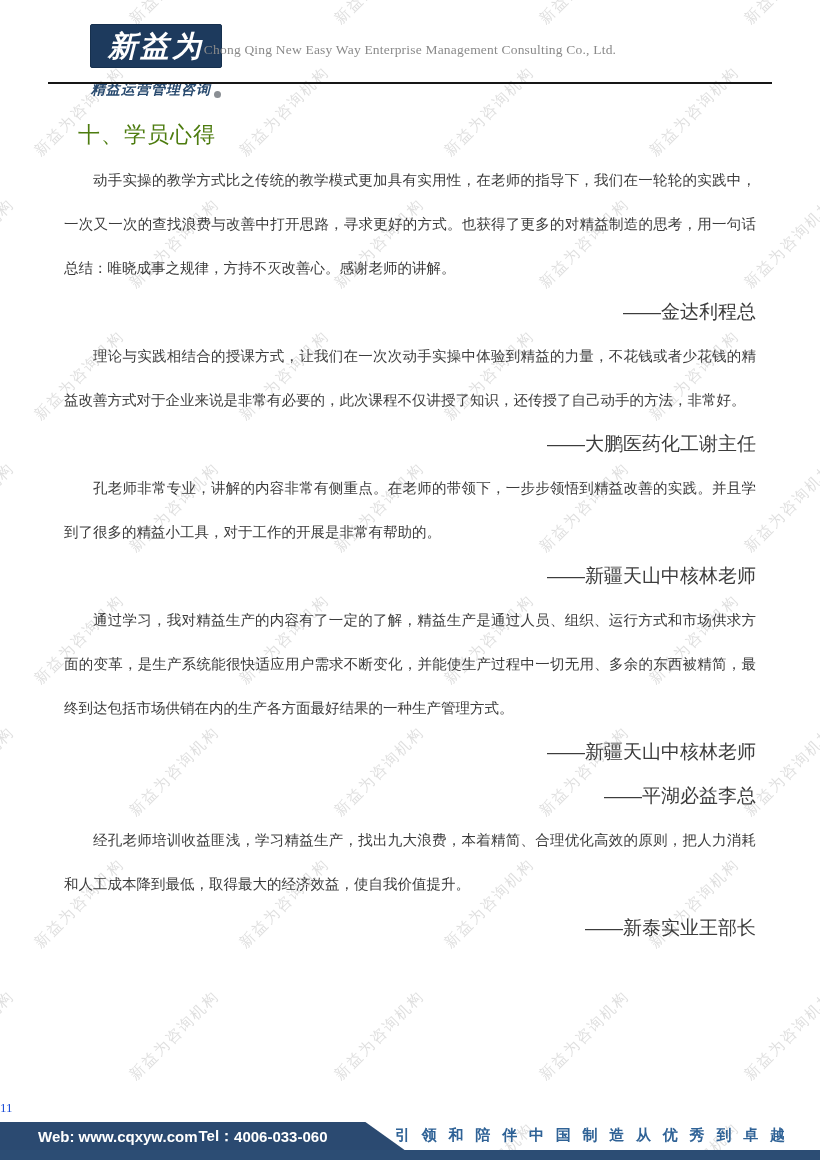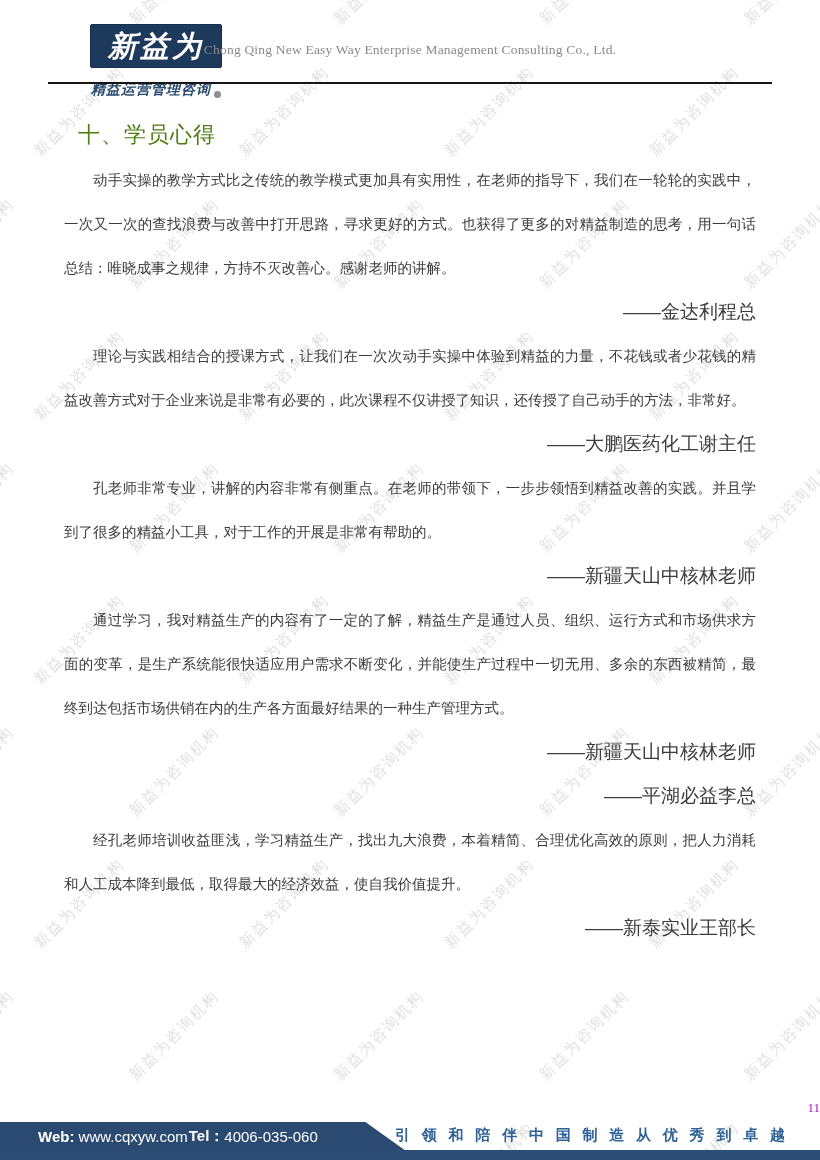--- a/index.html
+++ b/index.html
@@ -138,44 +138,44 @@
     line-height: 44px;
     text-align: right;
   }
 
   
   .page-number {
     position: absolute;
     left: 0;
     right: 0;
     top: 1100px;
-    text-align: right;
+    text-align: left;
     font-family: "Liberation Serif", "DejaVu Serif", serif;
     font-size: 13px;
-    color: #a21caf;
+    color: #1d4ed8;
     z-index: 2;
   }
   .footer-contact {
     position: absolute;
     left: 0;
     top: 1122px;
     width: 406px;
     height: 29px;
     background: #2b4a71;
     clip-path: polygon(0 0, 90% 0, 100% 100%, 0 100%);
     display: flex;
     align-items: center;
     padding-left: 38px;
     z-index: 3;
     color: #ffffff;
     font-size: 15px;
     white-space: nowrap;
   }
   .footer-contact .lbl { font-weight: bold; }
-  .footer-contact .val { font-weight: normal; margin-right: 1px; }
+  .footer-contact .val { font-weight: bold; margin-right: 1px; }
   .footer-slogan {
     position: absolute;
     left: 395px;
     top: 1126px;
     width: 390px;
     display: flex;
     justify-content: space-between;
     font-size: 15px;
     font-weight: bold;
     color: #2f6296;
@@ -274,21 +274,21 @@
         <p class="t-attr">——平湖必益李总</p>
         <p class="t-text">经孔老师培训收益匪浅，学习精益生产，找出九大浪费，本着精简、合理优化高效的原则，把人力消耗和人工成本降到最低，取得最大的经济效益，使自我价值提升。</p>
         <p class="t-attr">——新泰实业王部长</p>
       </div>
   </main>
 
   <div class="page-number">11</div>
 
   <footer>
     <div class="footer-contact">
-      <span class="lbl">Web:</span>&nbsp;<span class="val">www.cqxyw.com</span><span class="lbl">Tel：</span><span class="val">4006-035-060</span>
+      <span class="lbl">Web:</span>&nbsp;<span class="val">www.cqxyw.com</span><span class="lbl">Tel：</span><span class="val">4006-033-060</span>
     </div>
     <div class="footer-slogan" id="footer-slogan">
         <span>引</span>
         <span>领</span>
         <span>和</span>
         <span>陪</span>
         <span>伴</span>
         <span>中</span>
         <span>国</span>
         <span>制</span>

